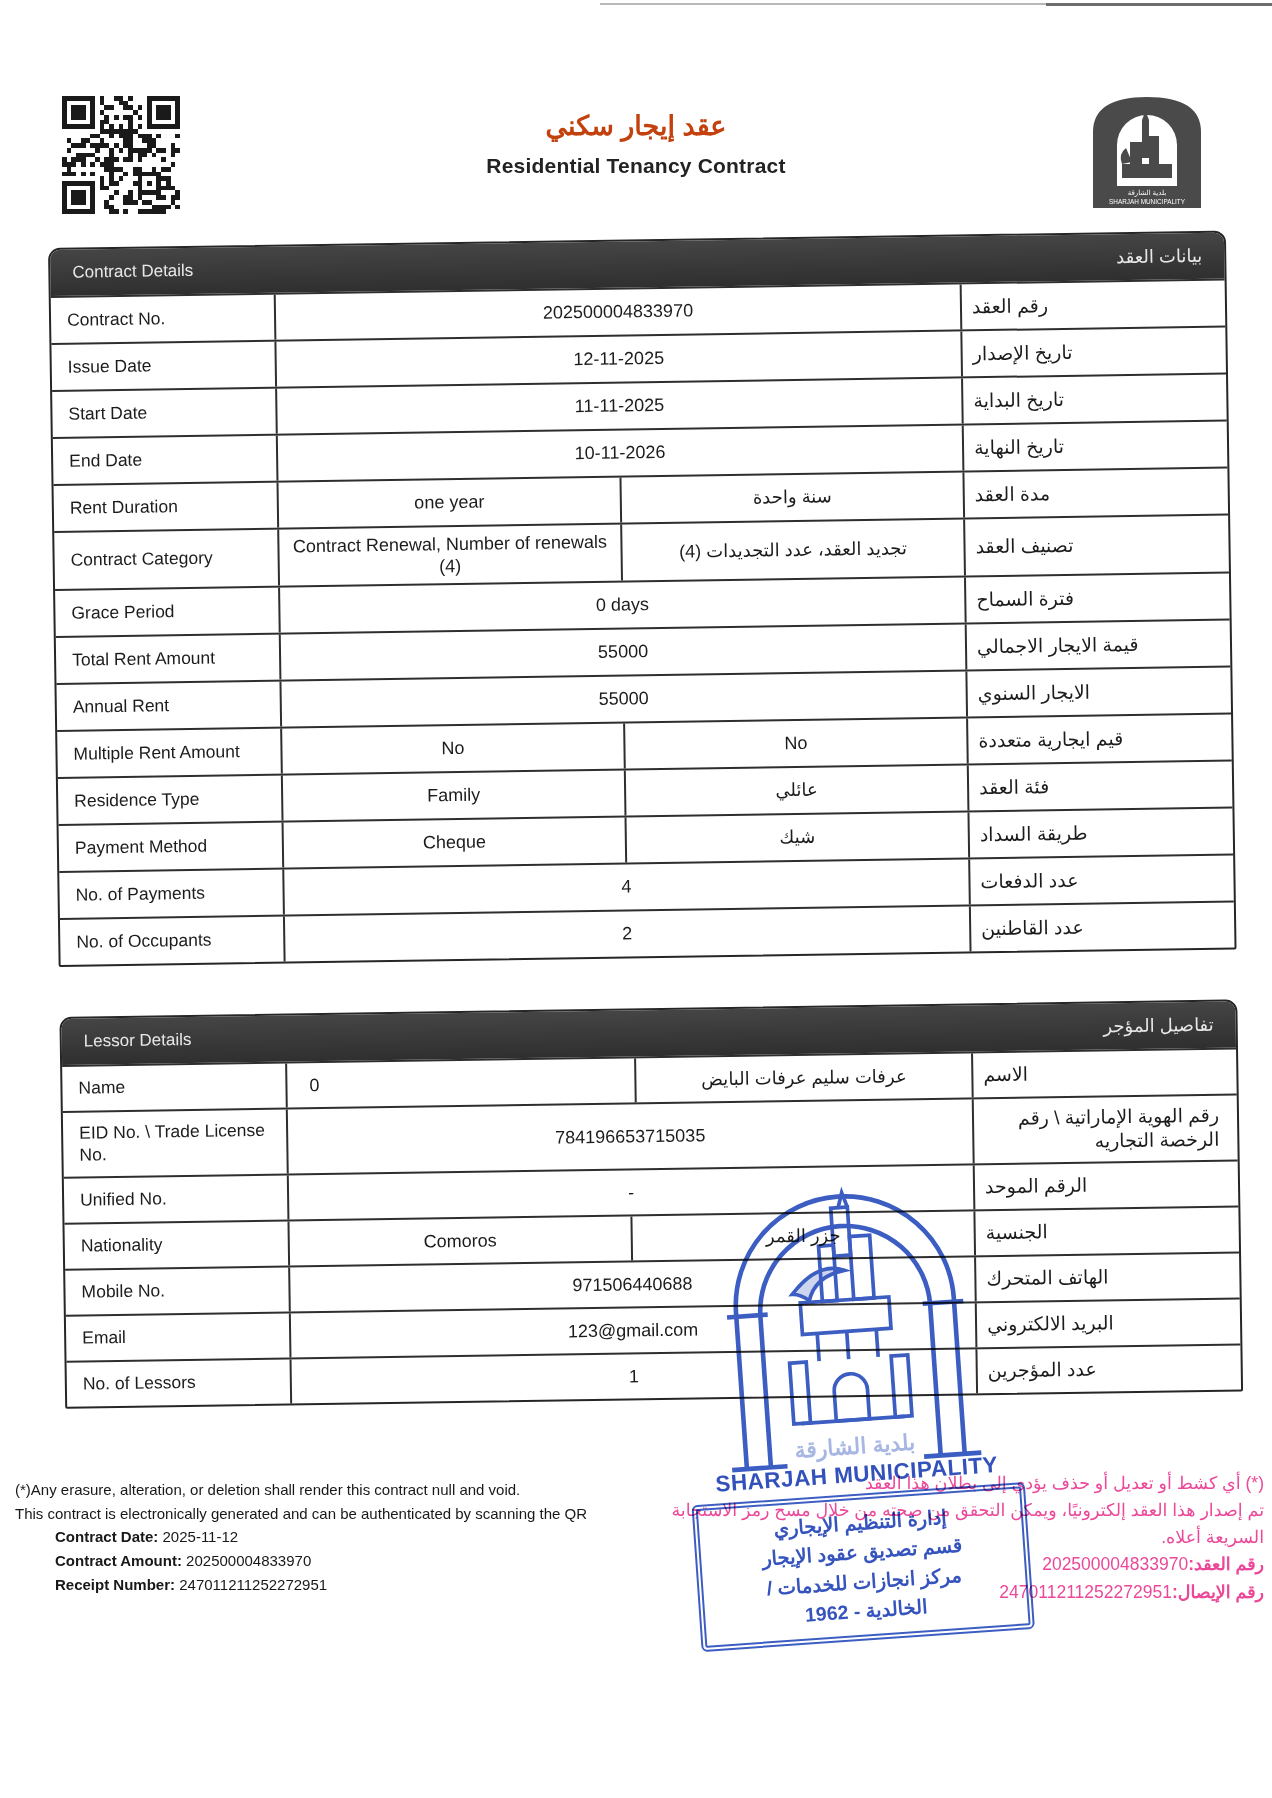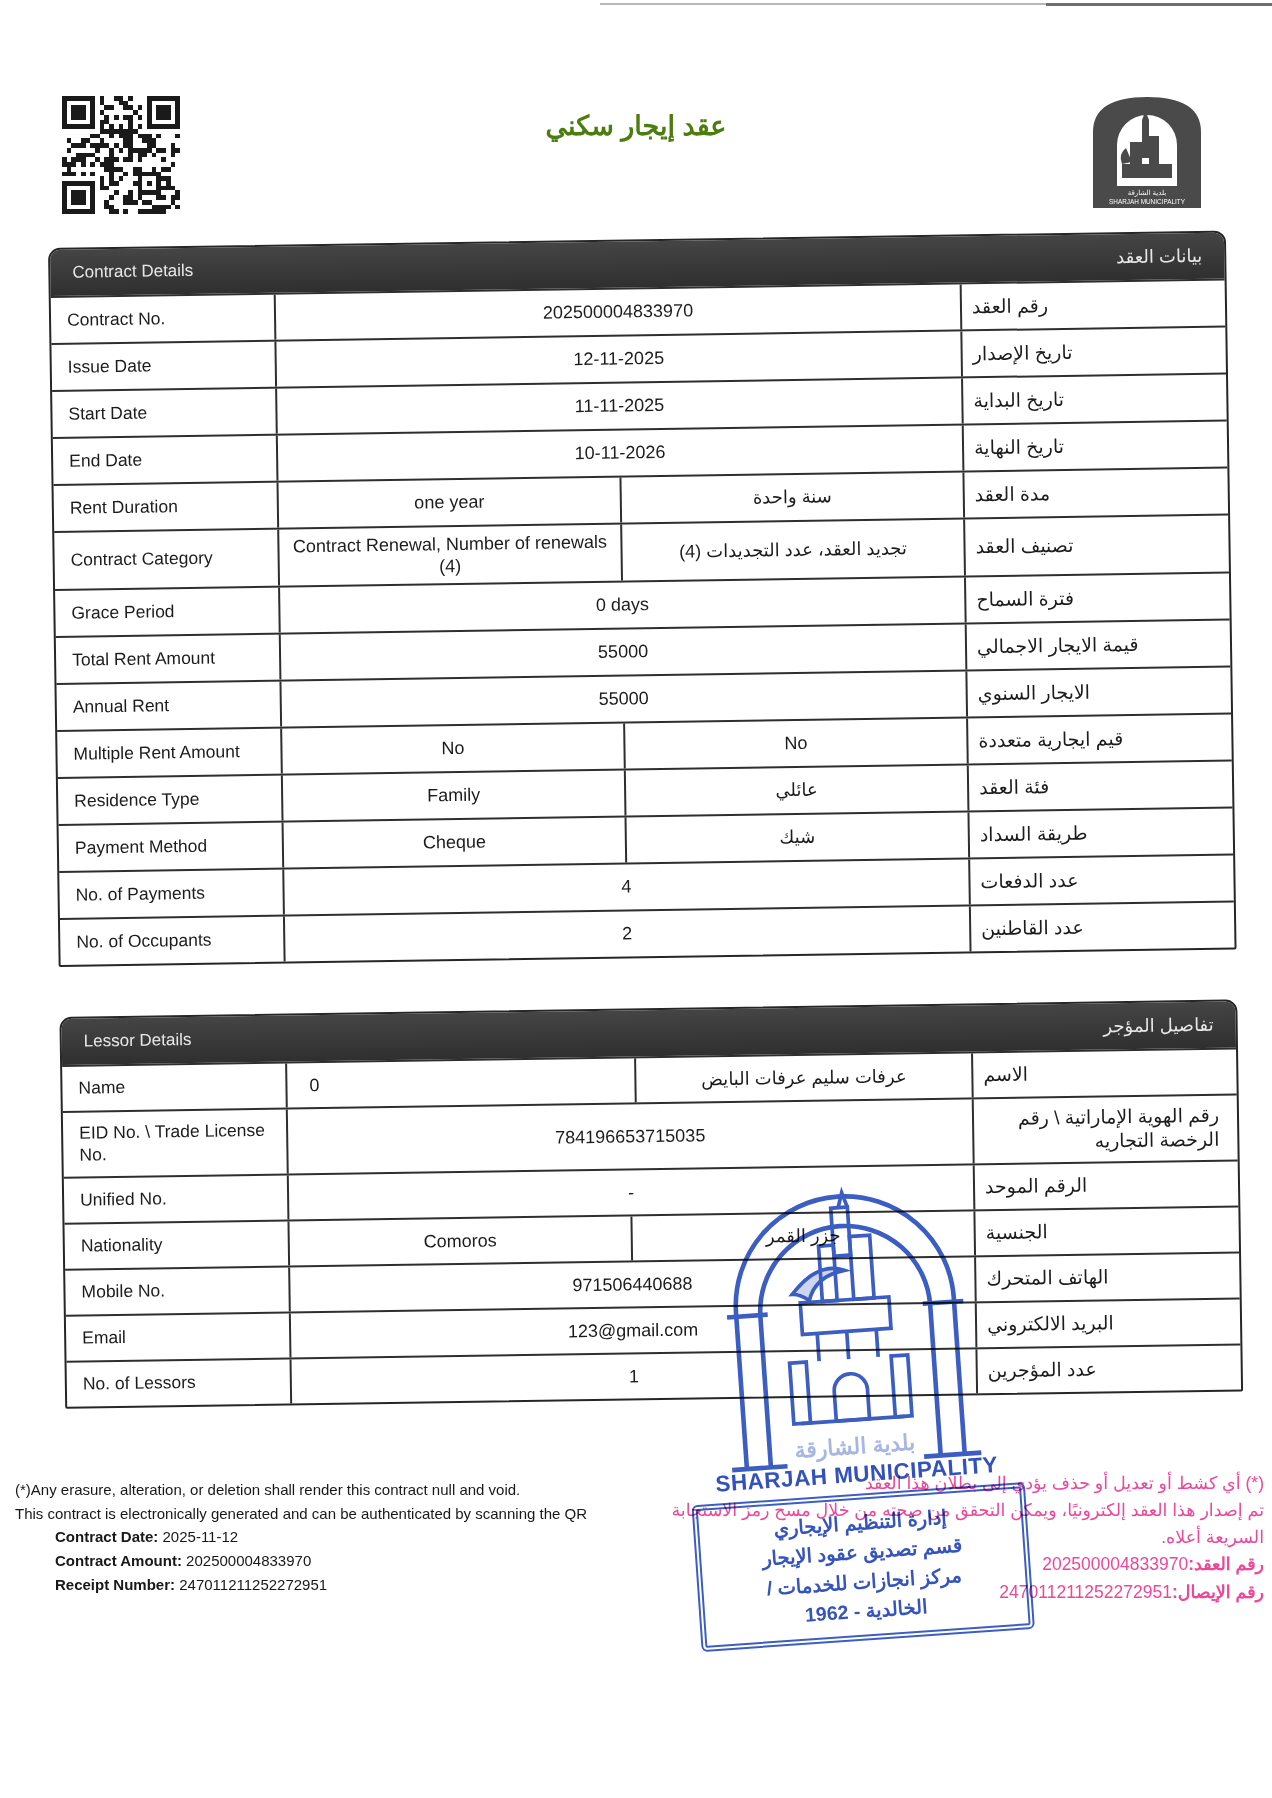--- a/index.html
+++ b/index.html
@@ -6,21 +6,21 @@
   .page{position:relative;width:1272px;height:1798px;background:#ffffff;overflow:hidden;
         font-family:"Liberation Sans",sans-serif;color:#1c1c1c;}
 
   
   .scanline{position:absolute;top:3px;left:600px;width:672px;height:2px;background:#b9b9b9;}
   .scanline-dark{position:absolute;top:3px;left:1046px;width:226px;height:3px;background:#6d6d6d;}
 
   
   .qr{position:absolute;left:62px;top:96px;width:118px;height:118px;}
   .hdr-title{position:absolute;left:336px;top:110px;width:600px;text-align:center;}
-  .hdr-title .ar{font-size:27px;font-weight:bold;direction:rtl;color:#4d7c0f;}
+  .hdr-title .ar{font-size:27px;font-weight:bold;direction:rtl;color:#c2410c;}
   .hdr-title .en{font-size:21px;font-weight:bold;margin-top:12px;color:#232323;letter-spacing:.2px;}
   .logo{position:absolute;left:1086px;top:92px;width:122px;height:120px;}
 
   
   .tables{position:absolute;left:48px;top:248px;width:1178px;transform:rotate(-0.85deg);transform-origin:0 0;}
   .tbl{border:2px solid #262626;border-radius:12px 12px 2px 2px;background:#fff;}
   .tbl2{margin-top:50px;}
   .tbl-head{display:flex;justify-content:space-between;align-items:center;height:46px;
             background:linear-gradient(#454545,#2f2f2f);color:#e8e8e8;
             border-radius:10px 10px 0 0;padding:0 22px;}
@@ -365,20 +365,21 @@
         <rect x="16" y="24" width="1" height="1" fill="#1a1a1a"></rect>
         <rect x="17" y="24" width="1" height="1" fill="#1a1a1a"></rect>
         <rect x="18" y="24" width="1" height="1" fill="#1a1a1a"></rect>
         <rect x="19" y="24" width="1" height="1" fill="#1a1a1a"></rect>
         <rect x="20" y="24" width="1" height="1" fill="#1a1a1a"></rect>
         <rect x="21" y="24" width="1" height="1" fill="#1a1a1a"></rect>
       </svg></div>
 
   <div class="hdr-title">
     <div class="ar">عقد إيجار سكني</div>
+    <div class="en">Residential Tenancy Contract</div>
   </div>
 
   <div class="logo">
     <svg viewBox="0 0 122 120" width="122" height="120">
       <path fill="#4a4a4a" fill-rule="evenodd" d="M7,116 V40 Q7,5 61,5 Q115,5 115,40 V116 Z
            M31,94 V53 A30,30 0 1 1 91,53 V94 Z"></path>
       <g fill="#4a4a4a">
         <rect x="56" y="28" width="7" height="38"></rect>
         <path d="M56,28 l3.5,-9 l3.5,9 z"></path>
         <rect x="44" y="50" width="12" height="22"></rect>

